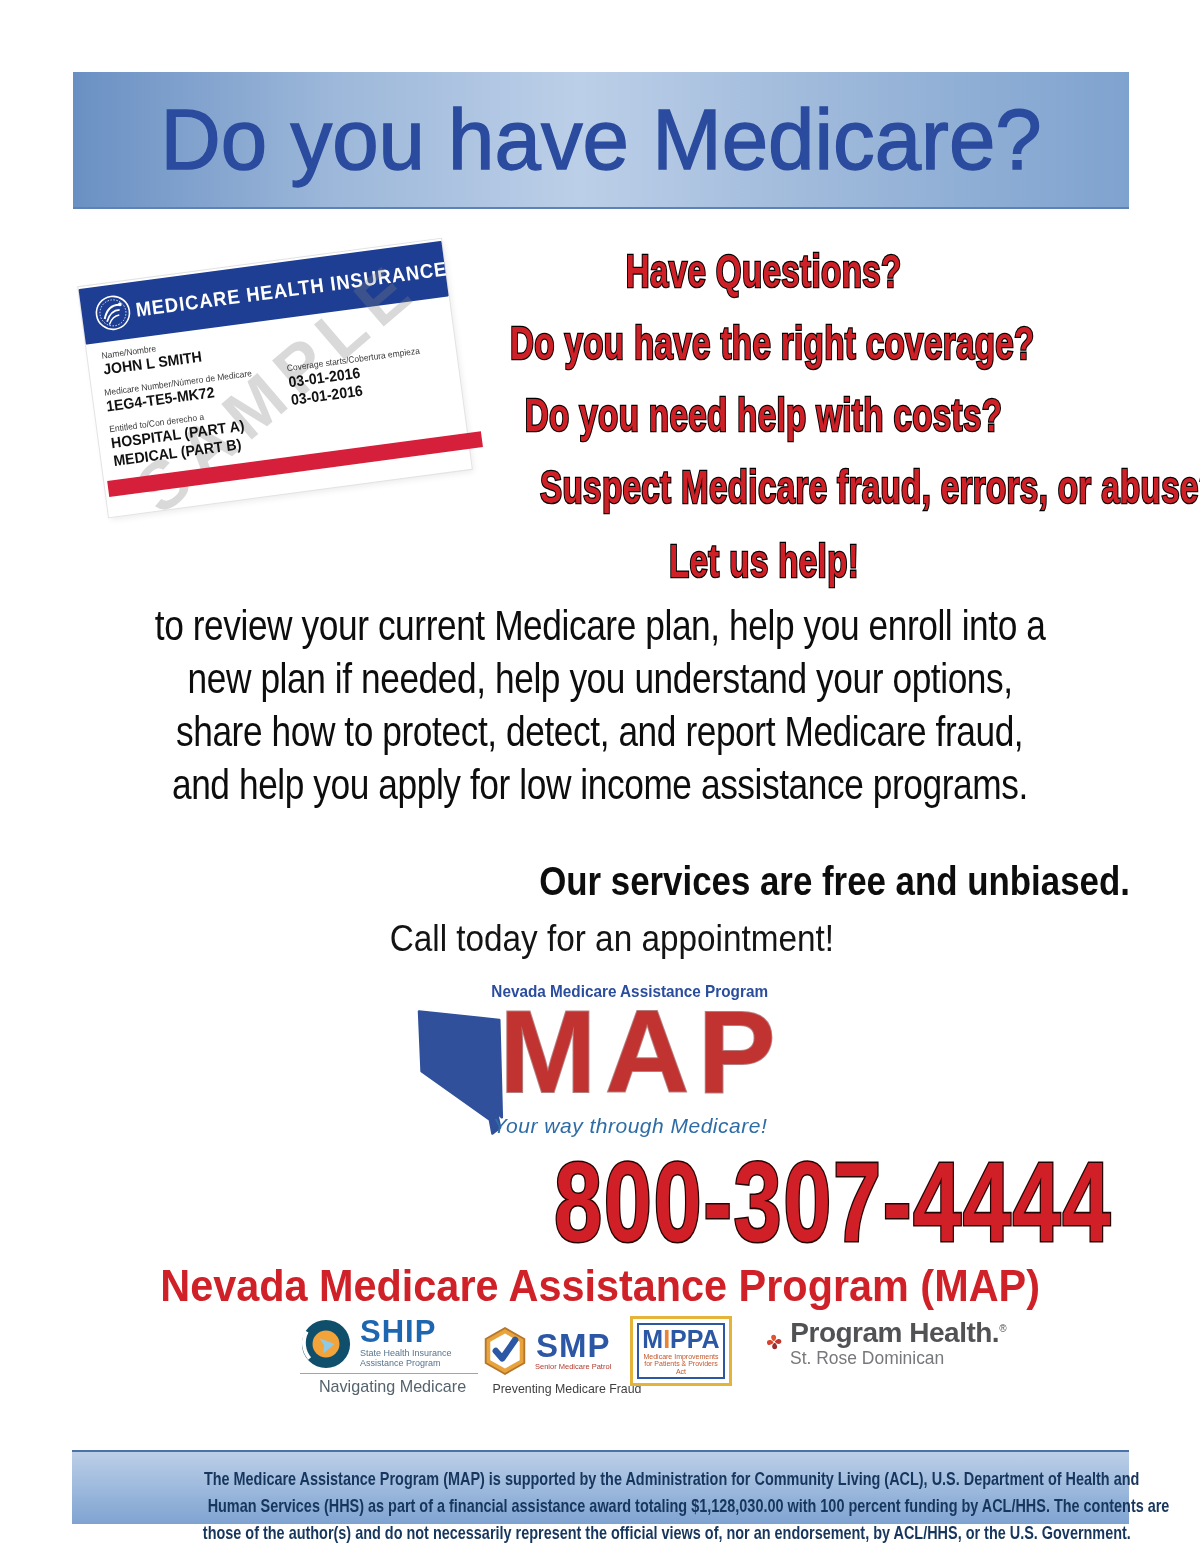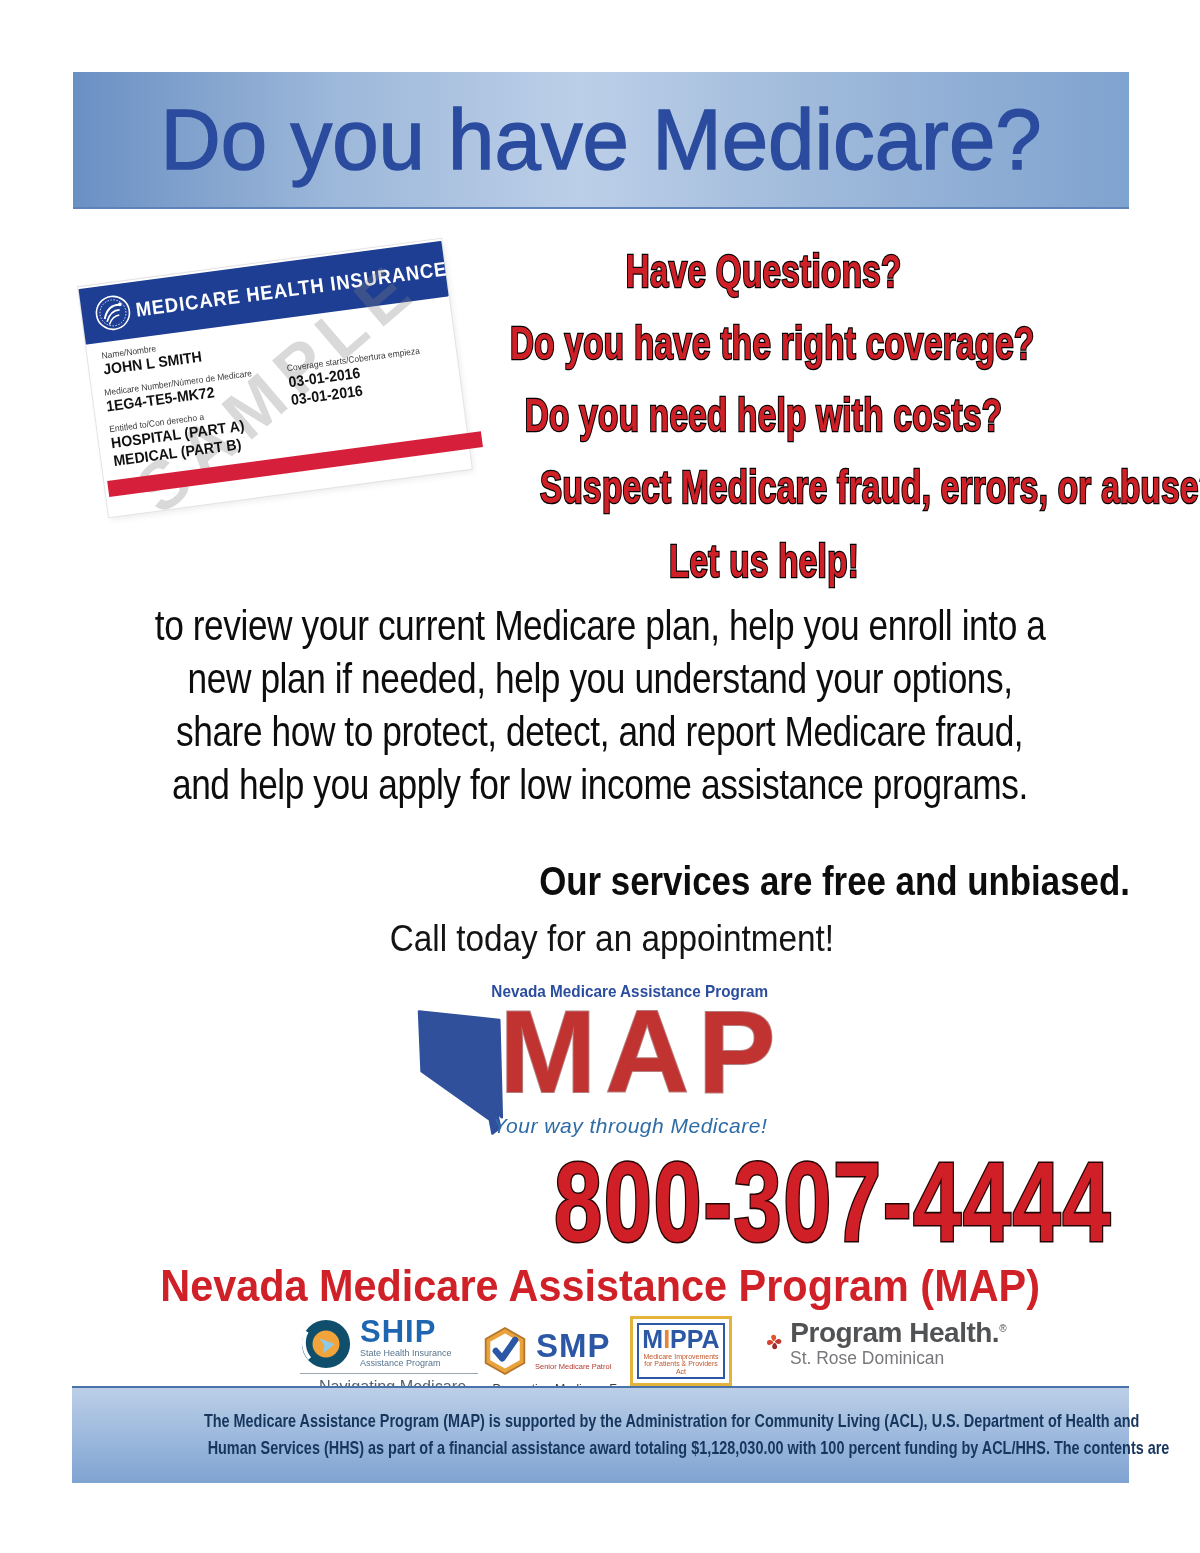--- a/index.html
+++ b/index.html
@@ -98,23 +98,23 @@
   .mippa-sub{font-size:7px;line-height:7.5px;color:#c2572b;text-align:center;width:82px;margin-top:2px;}
 
   .dignity{left:766px;top:1314px;width:240px;}
   .dig-row{display:flex;align-items:center;}
   .dig-col{margin-left:8px;}
   .dig-name{font-size:28px;line-height:28px;font-weight:700;color:#515254;letter-spacing:-.5px;white-space:nowrap;}
   .dig-reg{font-size:10px;vertical-align:super;color:#515254;font-weight:400;}
   .dig-sub{font-size:18px;color:#77787b;margin-top:1px;transform:scaleX(.97);transform-origin:left;white-space:nowrap;}
 
   
-  .footer{position:absolute;left:72px;top:1386px;width:1057px;height:97px;
+  .footer{position:absolute;left:72px;top:1450px;width:1057px;height:74px;
           background:linear-gradient(180deg,#bccfe7 0%,#9ab7dc 55%,#7fa3d1 100%);
-          border-top:2px solid #4a72a8;box-sizing:border-box;padding-top:19px;}
+          border-top:2px solid #4a72a8;box-sizing:border-box;padding-top:13px;}
   .fline{text-align:center;}
   .fx{display:inline-block;transform:scaleX(.78);transform-origin:center;font-size:18.5px;
       line-height:27px;font-weight:700;color:#17365d;white-space:nowrap;}
 </style>
 </head>
 <body>
 
 <div class="page">
 
   <header class="banner">
@@ -246,15 +246,16 @@
       <div class="dig-col">
         <div class="dig-name"><span>Program Health.</span><span class="dig-reg">®</span></div>
         <div class="dig-sub">St. Rose Dominican</div>
       </div>
     </div>
   </div>
 
   <footer class="footer">
     <div class="fline"><span class="fx">The Medicare Assistance Program (MAP) is supported by the Administration for Community Living (ACL), U.S. Department of Health and</span></div>
     <div class="fline"><span class="fx">Human Services (HHS) as part of a financial assistance award totaling $1,128,030.00 with 100 percent funding by ACL/HHS. The contents are</span></div>
+    <div class="fline"><span class="fx">those of the author(s) and do not necessarily represent the official views of, nor an endorsement, by ACL/HHS, or the U.S. Government.</span></div>
   </footer>
 
 </div>
 
 </body></html>

